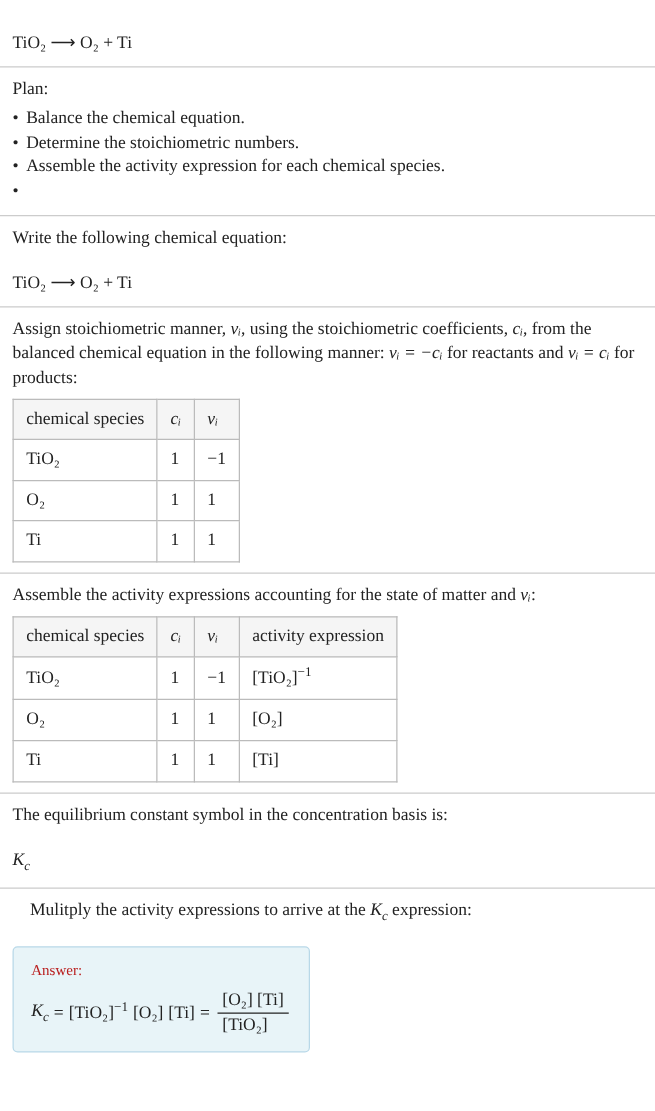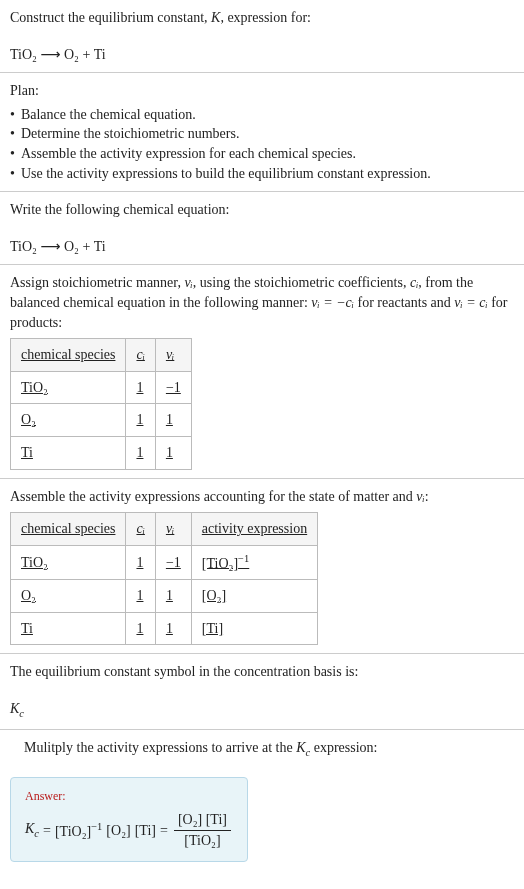--- a/index.html
+++ b/index.html
@@ -43,21 +43,20 @@
     }
     table {
       border-collapse: collapse;
       margin-top: 6px;
     }
     td, th {
       border: 1px solid #bbb;
       padding: 6px 10px;
       text-align: left;
       font-weight: normal;
-      text-decoration: underline;
     }
     th {
       background: #f5f5f5;
     }
     .answer-box {
       background: #e8f4f8;
       border: 1px solid #b8d8e8;
       padding: 10px 14px;
       margin: 8px 10px;
       border-radius: 4px;
@@ -66,21 +65,21 @@
     .answer-label {
       font-size: 12px;
       color: #b91c1c;
       margin-bottom: 6px;
     }
     .math {
       font-family: Georgia, serif;
     }
     .frac {
       display: inline-block;
-      text-align: center;
+      text-align: left;
       vertical-align: middle;
       margin: 0 2px;
     }
     .frac .num {
       border-bottom: 1px solid #222;
       padding: 0 4px;
       display: block;
     }
     .frac .den {
       padding: 0 4px;
@@ -95,23 +94,20 @@
       gap: 4px;
     }
   </style>
 </head>
 <body>
 
 
 
 
 <div class="section">
-  <div>
-    <span>Construct the equilibrium constant, </span><span class="italic">K</span><span>, expression for:</span>
-  </div>
   <div class="eq-line">TiO₂ ⟶ O₂ + Ti</div>
 </div>
 
 
 <div class="section">
   <div>Plan:</div>
   <div class="plan-list">
     <div class="plan-item">
         <span class="bullet">•</span>
         <span>Balance the chemical equation.</span>
@@ -119,21 +115,20 @@
     <div class="plan-item">
         <span class="bullet">•</span>
         <span>Determine the stoichiometric numbers.</span>
       </div>
     <div class="plan-item">
         <span class="bullet">•</span>
         <span>Assemble the activity expression for each chemical species.</span>
       </div>
     <div class="plan-item">
         <span class="bullet">•</span>
-        <span>Use the activity expressions to build the equilibrium constant expression.</span>
       </div>
   </div>
 </div>
 
 
 <div class="section">
   <div>Write the following chemical equation:</div>
   <div class="eq-line">TiO₂ ⟶ O₂ + Ti</div>
 </div>
 

